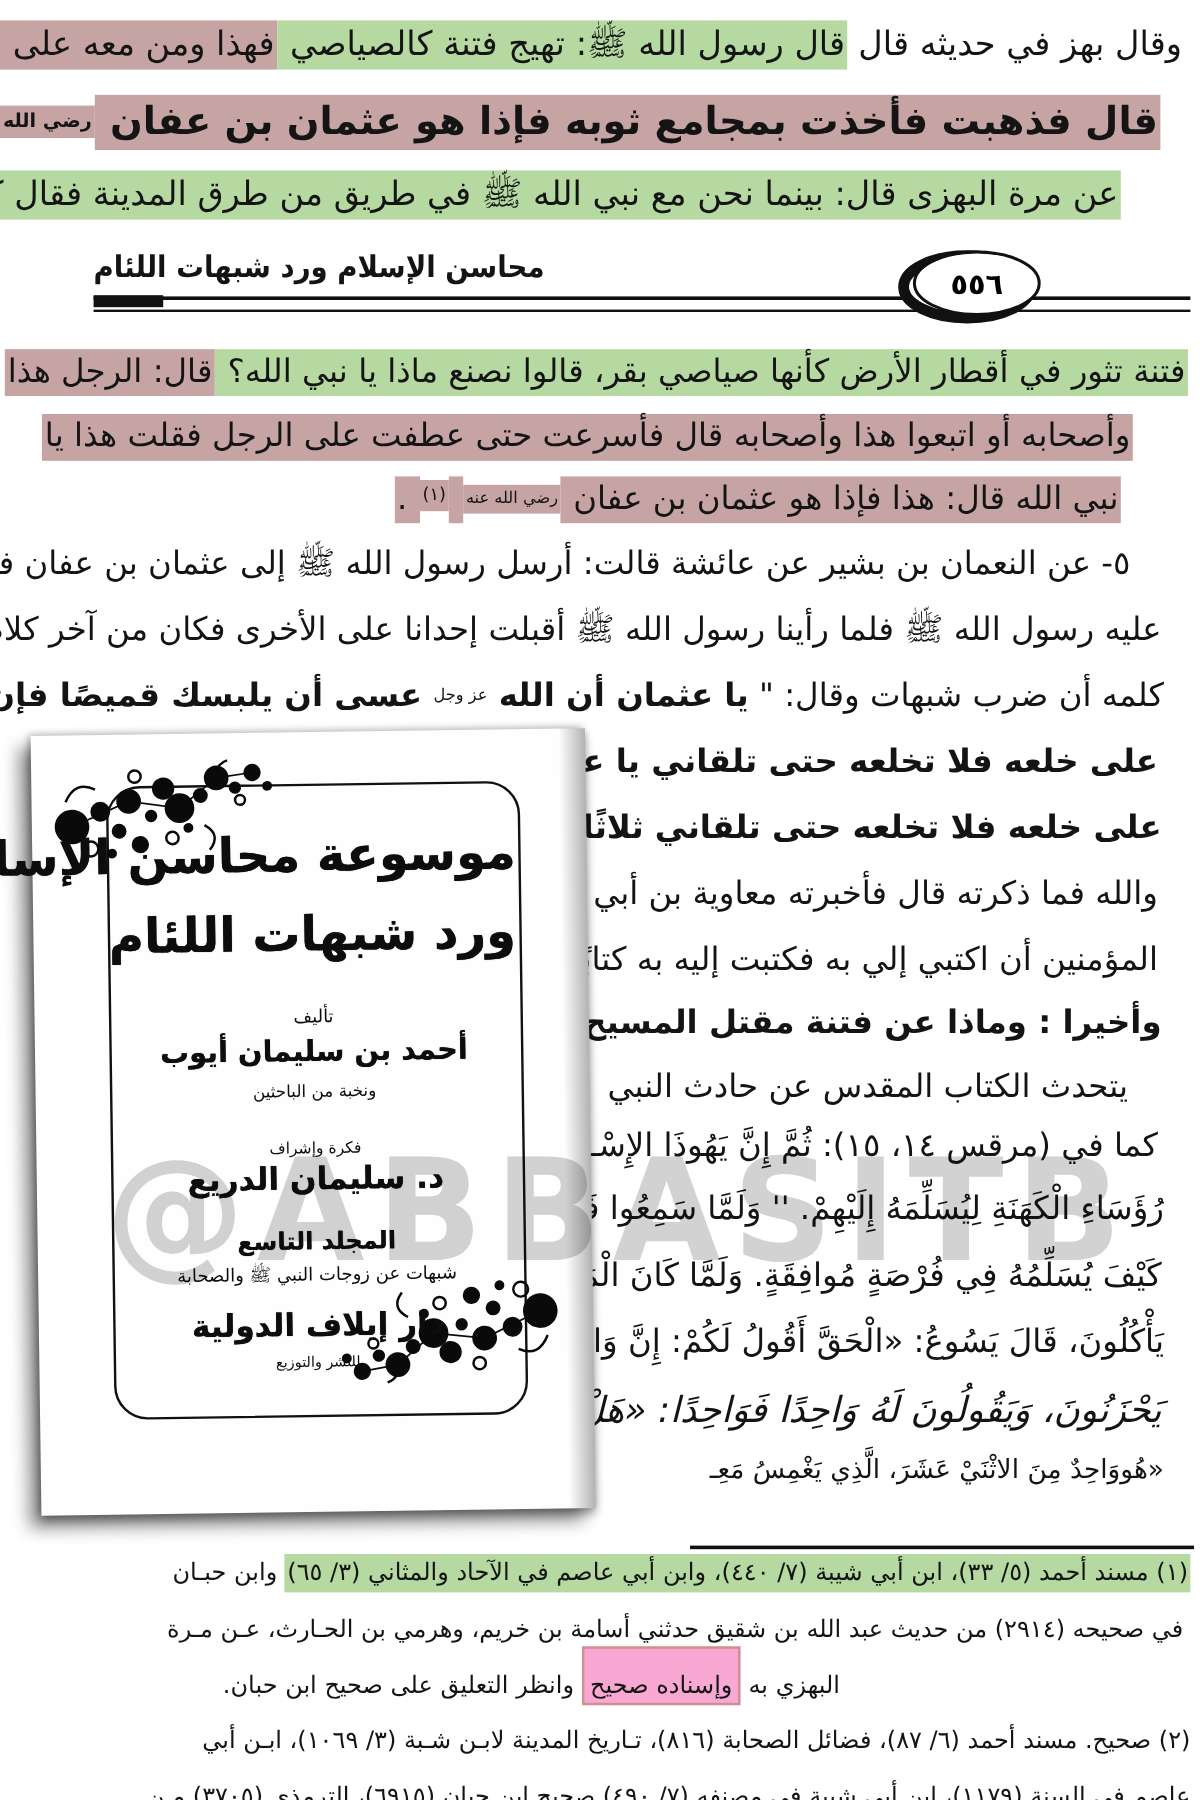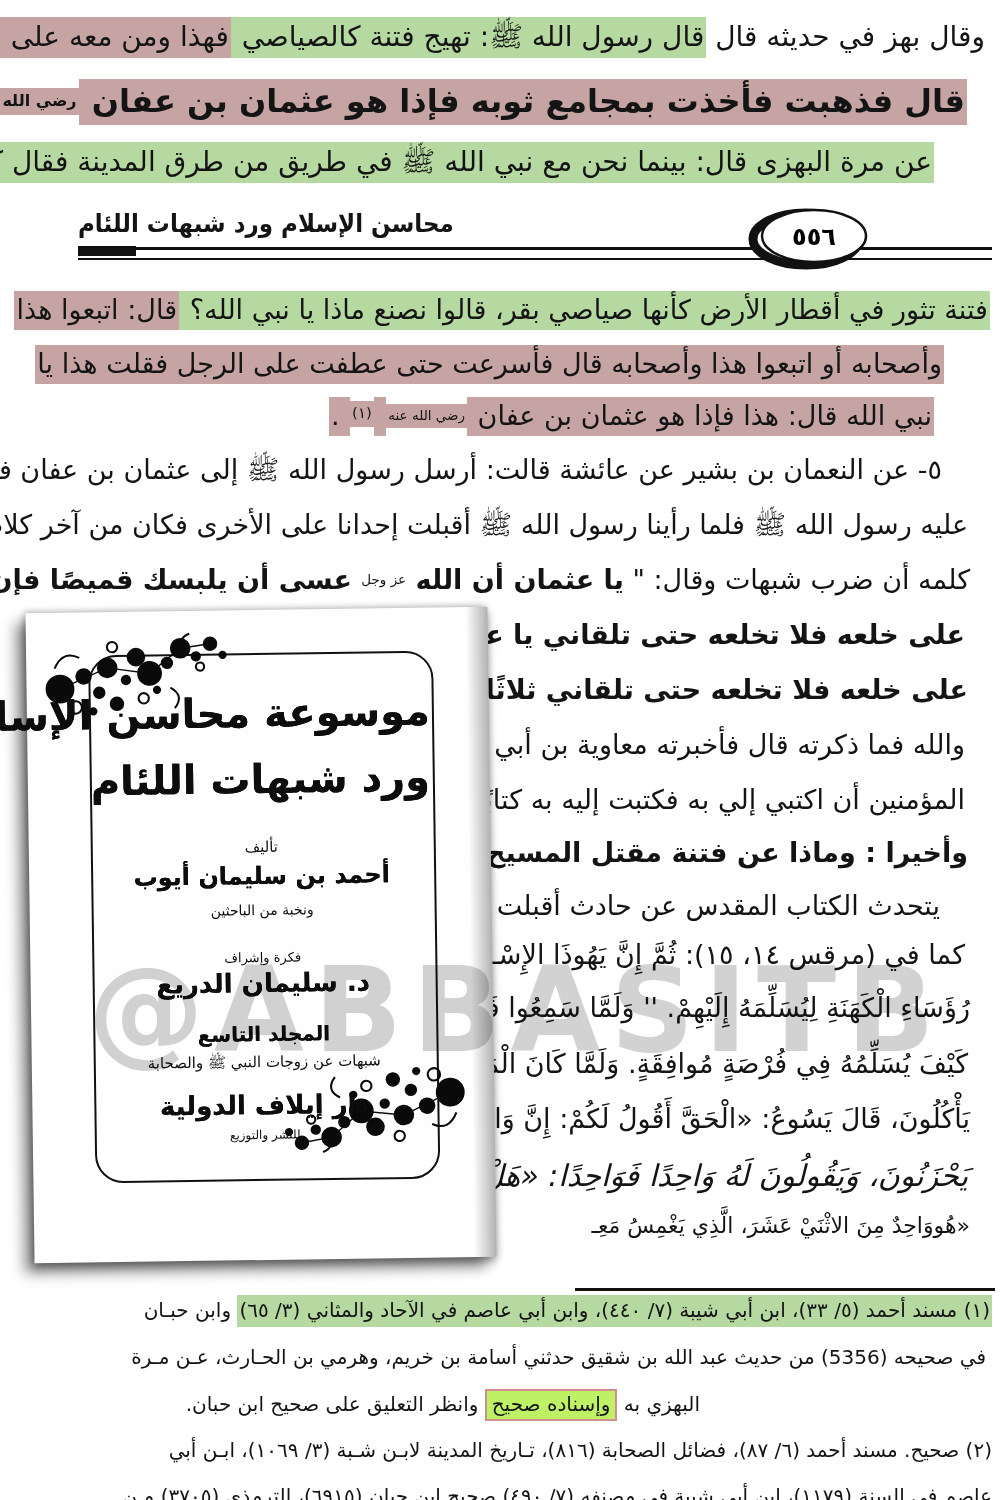--- a/index.html
+++ b/index.html
@@ -6,21 +6,21 @@
   #page{position:relative;width:1000px;height:1500px;background:#ffffff;overflow:hidden;
         font-family:"DejaVu Sans","Liberation Sans",sans-serif;color:#141414;}
   
   .line{position:absolute;direction:rtl;white-space:nowrap;line-height:1.35;}
   .seg{display:inline;}
   .g{background:#b5d9a0;padding:3px 2px 5px;}
   .p{background:#c7a4a4;padding:3px 2px 5px;}
   .b{font-weight:bold;}
   .sm{font-size:.5em;font-weight:inherit;vertical-align:.35em;letter-spacing:0;}
   .sup{font-size:.55em;vertical-align:.5em;}
-  .gx{background:#bef264;border:2.5px solid #cf8f8f;padding:1px 5px 3px;}
+  .gx{background:#f9a8d4;border:2.5px solid #cf8f8f;padding:18px 5px 3px;}
   
   #hdr-title{position:absolute;left:78px;top:210px;font-size:23px;font-weight:bold;
              transform:scaleY(1.08);direction:rtl;}
   #hdr-rule{position:absolute;left:78px;right:8px;top:247px;height:8px;
             border-top:3px solid #111;border-bottom:2.5px solid #111;}
   #hdr-rule-blot{position:absolute;left:78px;top:246px;width:58px;height:10px;background:#111;}
   #page-oval{position:absolute;left:748px;top:206px;z-index:3;}
   #page-oval text{font-family:"DejaVu Sans",sans-serif;font-size:24px;font-weight:bold;}
   
   #fn-sep{position:absolute;left:575px;width:420px;top:1288px;height:2.5px;background:#111;}
@@ -44,53 +44,53 @@
 </style>
 </head>
 <body>
 
 <div id="page">
 
   <div id="text-layer">
       <div class="line" style="top: 18px; right: 15px; font-size: 28px;"><span class="seg">وقال بهز في حديثه قال </span><span class="seg g">قال رسول الله ﷺ: تهيج فتنة كالصياصي </span><span class="seg p">فهذا ومن معه على الحق</span></div>
       <div class="line" style="top: 80px; right: 33px; font-size: 32px; font-weight: bold;"><span class="seg p">قال فذهبت فأخذت بمجامع ثوبه فإذا هو عثمان بن عفان </span><span class="seg p sm">رضي الله عنه</span><span class="seg p">.</span></div>
       <div class="line" style="top: 143px; right: 66px; font-size: 28px;"><span class="seg g">عن مرة البهزى قال: بينما نحن مع نبي الله ﷺ في طريق من طرق المدينة فقال كيف في</span></div>
-      <div class="line" style="top: 292px; right: 10px; font-size: 27px;"><span class="seg g">فتنة تثور في أقطار الأرض كأنها صياصي بقر، قالوا نصنع ماذا يا نبي الله؟ </span><span class="seg p">قال: اتبعوا هذا</span></div>
+      <div class="line" style="top: 292px; right: 10px; font-size: 27px;"><span class="seg g">فتنة تثور في أقطار الأرض كأنها صياصي بقر، قالوا نصنع ماذا يا نبي الله؟ </span><span class="seg p">قال: الرجل هذا</span></div>
       <div class="line" style="top: 346px; right: 56px; font-size: 27px;"><span class="seg p">وأصحابه أو اتبعوا هذا وأصحابه قال فأسرعت حتى عطفت على الرجل فقلت هذا يا</span></div>
       <div class="line" style="top: 398px; right: 66px; font-size: 27px; text-align: center;"><span class="seg p">نبي الله قال: هذا فإذا هو عثمان بن عفان </span><span class="seg p sm">رضي الله عنه</span><span class="seg p"> </span><span class="seg p sup">(١)</span><span class="seg p"> .</span></div>
       <div class="line" style="top: 452px; right: 58px; font-size: 27px;"><span class="seg">٥- عن النعمان بن بشير عن عائشة قالت: أرسل رسول الله ﷺ إلى عثمان بن عفان فأقبل</span></div>
       <div class="line" style="top: 507px; right: 32px; font-size: 27px;"><span class="seg">عليه رسول الله ﷺ فلما رأينا رسول الله ﷺ أقبلت إحدانا على الأخرى فكان من آخر كلام</span></div>
       <div class="line" style="top: 562px; right: 30px; font-size: 27px;"><span class="seg">كلمه أن ضرب شبهات وقال: " </span><span class="seg b">يا عثمان أن الله </span><span class="seg b sm">عز وجل</span><span class="seg b"> عسى أن يلبسك قميصًا فإن أرادك المنافقون</span></div>
       <div class="line" style="top: 617px; right: 35px; font-size: 27px;"><span class="seg b">على خلعه فلا تخلعه حتى تلقاني يا عثمان إن الله</span></div>
       <div class="line" style="top: 672px; right: 32px; font-size: 27px;"><span class="seg b">على خلعه فلا تخلعه حتى تلقاني ثلاثًا" </span><span class="seg">فقلت لهـ</span></div>
       <div class="line" style="top: 727px; right: 35px; font-size: 27px;"><span class="seg">والله فما ذكرته قال فأخبرته معاوية بن أبي سفيـ</span></div>
       <div class="line" style="top: 782px; right: 35px; font-size: 27px;"><span class="seg">المؤمنين أن اكتبي إلي به فكتبت إليه به كتابًا. </span><span class="seg sup">(٢)</span></div>
       <div class="line" style="top: 835px; right: 32px; font-size: 27px;"><span class="seg b">وأخيرا : وماذا عن فتنة مقتل المسيح ـ كـ</span></div>
-      <div class="line" style="top: 888px; right: 60px; font-size: 27px;"><span class="seg">يتحدث الكتاب المقدس عن حادث أقبلت</span></div>
+      <div class="line" style="top: 888px; right: 60px; font-size: 27px;"><span class="seg">يتحدث الكتاب المقدس عن حادث النبي</span></div>
       <div class="line" style="top: 937px; right: 35px; font-size: 27px;"><span class="seg">كما في (مرقس ١٤، ١٥): ثُمَّ إِنَّ يَهُوذَا الإِسْـ</span></div>
       <div class="line" style="top: 990px; right: 30px; font-size: 27px;"><span class="seg">رُؤَسَاءِ الْكَهَنَةِ لِيُسَلِّمَهُ إِلَيْهِمْ. '' وَلَمَّا سَمِعُوا فَرِ</span></div>
       <div class="line" style="top: 1046px; right: 32px; font-size: 27px;"><span class="seg">كَيْفَ يُسَلِّمُهُ فِي فُرْصَةٍ مُوافِقَةٍ. وَلَمَّا كَانَ الْمَسَا</span></div>
       <div class="line" style="top: 1101px; right: 30px; font-size: 27px;"><span class="seg">يَأْكُلُونَ، قَالَ يَسُوعُ: «الْحَقَّ أَقُولُ لَكُمْ: إِنَّ وَاحِـ</span></div>
       <div class="line" style="top: 1156px; right: 32px; font-size: 30px; font-style: italic;"><span class="seg">يَحْزَنُونَ، وَيَقُولُونَ لَهُ وَاحِدًا فَوَاحِدًا: «هَلْ أَنَا</span></div>
       <div class="line" style="top: 1211px; right: 30px; font-size: 22px;"><span class="seg">«هُووَاحِدٌ مِنَ الاثْنَيْ عَشَرَ، الَّذِي يَغْمِسُ مَعِـ</span></div>
     </div>
 
   <div id="hdr-title">محاسن الإسلام ورد شبهات اللئام</div>
   <div id="hdr-rule"></div>
   <div id="hdr-rule-blot"></div>
   <svg id="page-oval" width="128" height="64" viewBox="0 0 128 64">
     <ellipse cx="58" cy="33" rx="53" ry="26" fill="#ffffff" stroke="#111" stroke-width="9"></ellipse>
     <ellipse cx="66" cy="30" rx="52" ry="26" fill="#ffffff" stroke="#111" stroke-width="2.5"></ellipse>
     <text x="66" y="39" text-anchor="middle">٥٥٦</text>
   </svg>
 
   <div id="fn-sep"></div>
   <div id="footnote-layer">
       <div class="line" style="top: 1297px; right: 8px; font-size: 20px;"><span class="seg g">(١) مسند أحمد (٥/ ٣٣)، ابن أبي شيبة (٧/ ٤٤٠)، وابن أبي عاصم في الآحاد والمثاني (٣/ ٦٥)</span><span class="seg"> وابن حبـان</span></div>
-      <div class="line" style="top: 1344px; right: 14px; font-size: 20px;"><span class="seg">في صحيحه (5356) من حديث عبد الله بن شقيق حدثني أسامة بن خريم، وهرمي بن الحـارث، عـن مـرة</span></div>
+      <div class="line" style="top: 1344px; right: 14px; font-size: 20px;"><span class="seg">في صحيحه (٢٩١٤) من حديث عبد الله بن شقيق حدثني أسامة بن خريم، وهرمي بن الحـارث، عـن مـرة</span></div>
       <div class="line" style="top: 1391px; right: 300px; font-size: 20px;"><span class="seg">البهزي به </span><span class="seg gx">وإسناده صحيح</span><span class="seg"> وانظر التعليق على صحيح ابن حبان.</span></div>
       <div class="line" style="top: 1437px; right: 8px; font-size: 20px;"><span class="seg">(٢) صحيح. مسند أحمد (٦/ ٨٧)، فضائل الصحابة (٨١٦)، تـاريخ المدينة لابـن شـبة (٣/ ١٠٦٩)، ابـن أبي</span></div>
       <div class="line" style="top: 1483px; right: 8px; font-size: 20px;"><span class="seg">عاصم في السنة (١١٧٩)، ابن أبي شيبة في مصنفه (٧/ ٤٩٠) صحيح ابن حبان (٦٩١٥)، الترمذي (٣٧٠٥) مـن</span></div>
     </div>
 
   <div id="cover">
     <div id="cover-frame"></div>
 
     <svg class="vine" style="left:18px;top:12px" width="196" height="104" viewBox="0 0 190 100">
       <g fill="#0a0a0a">

